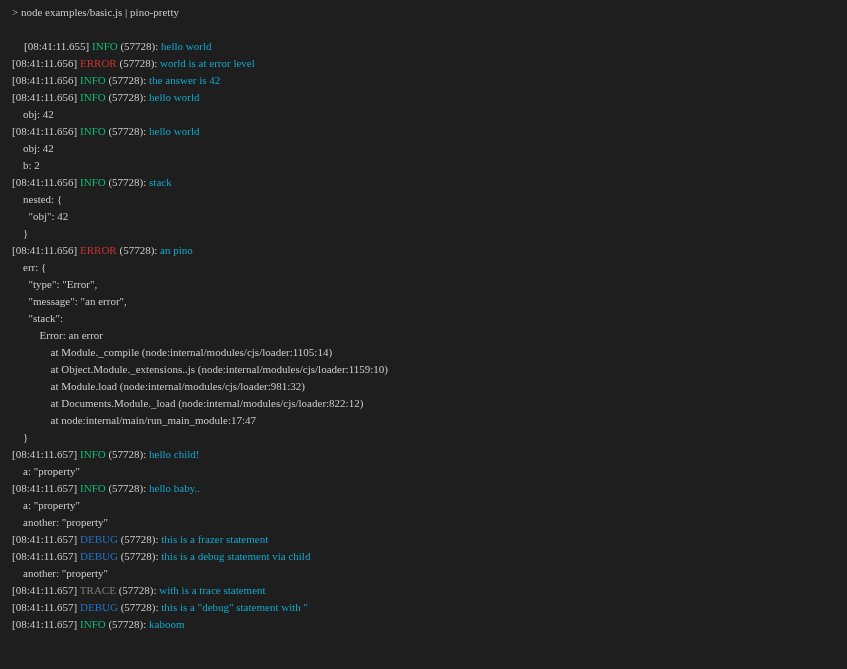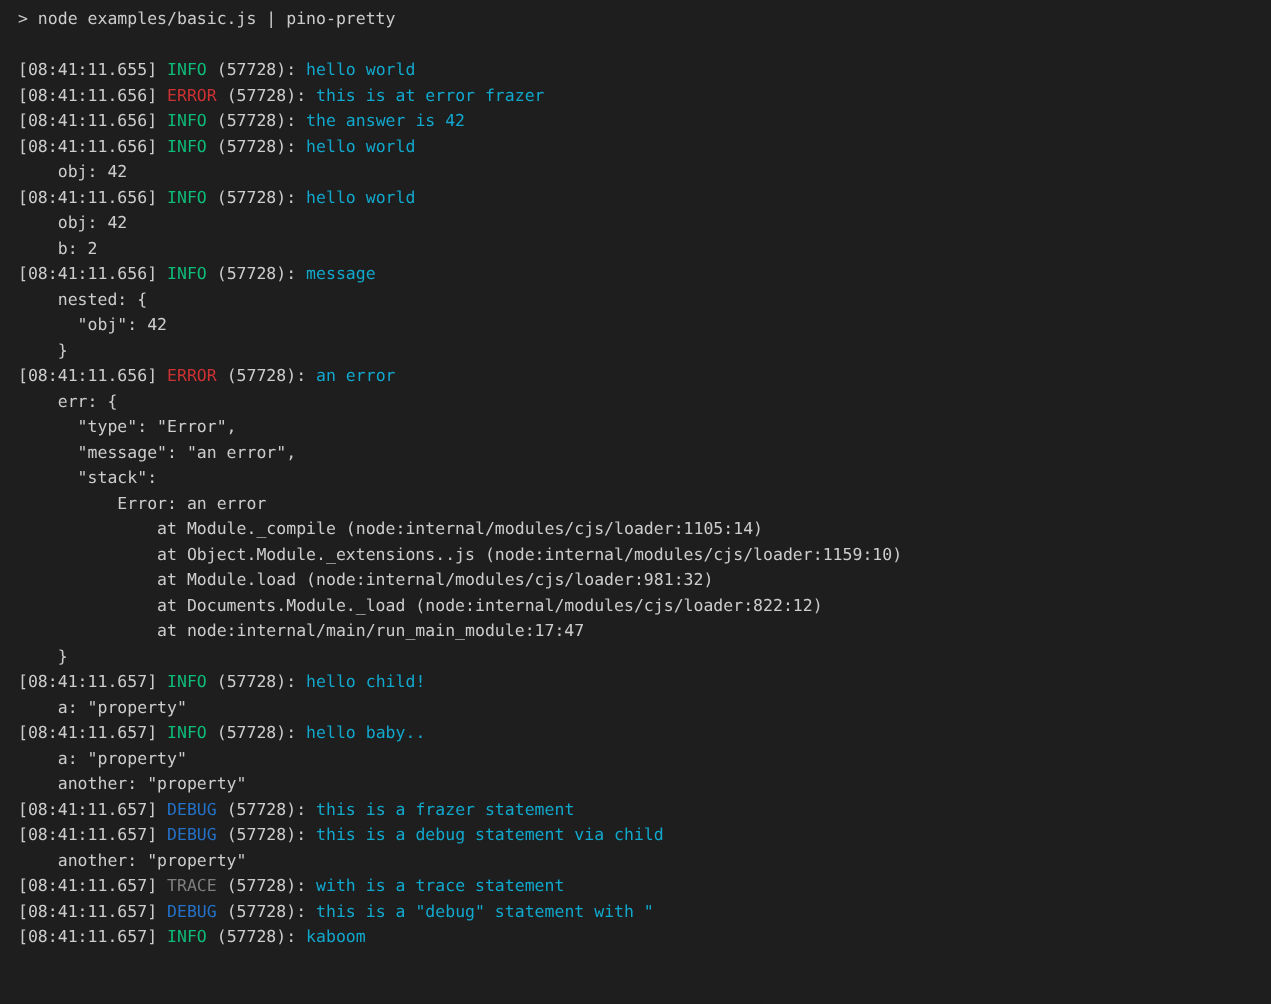--- a/index.html
+++ b/index.html
@@ -11,45 +11,46 @@
     background: #1e1e1e;
     font-family: "DejaVu Sans Mono", "Liberation Mono", monospace;
   }
   .terminal {
     width: 847px; height: 669px;
     padding: 4px 0 0 12px;
     background: #1e1e1e;
     color: #cccccc;
     font-size: 11px;
     line-height: 17px;
+    font-family: Liberation Serif, serif;
   }
   .line {
     white-space: pre;
     height: 17px;
   }
 </style>
 </head>
 <body>
 
 <div class="terminal" style="background: rgb(30, 30, 30);">
     <div class="line"><span style="color: rgb(204, 204, 204);">&gt; node examples/basic.js | pino-pretty</span></div>
     <div class="line"><span style="color: rgb(204, 204, 204);"> </span></div>
-    <div class="line"><span style="color: rgb(204, 204, 204);">[08:41:11.655] </span><span style="color: rgb(13, 188, 121);">INFO</span><span style="color: rgb(204, 204, 204);"> (57728): </span><span style="color: rgb(17, 168, 205);">hello world</span></div>
-    <div class="line"><span style="color: rgb(204, 204, 204);">[08:41:11.656] </span><span style="color: rgb(205, 49, 49);">ERROR</span><span style="color: rgb(204, 204, 204);"> (57728): </span><span style="color: rgb(17, 168, 205);">this is at error frazer</span></div>
+    <div class="line"><span style="color: rgb(204, 204, 204); margin-left: 12px;">[08:41:11.655] </span><span style="color: rgb(13, 188, 121);">INFO</span><span style="color: rgb(204, 204, 204);"> (57728): </span><span style="color: rgb(17, 168, 205);">hello world</span></div>
+    <div class="line"><span style="color: rgb(204, 204, 204);">[08:41:11.656] </span><span style="color: rgb(205, 49, 49);">ERROR</span><span style="color: rgb(204, 204, 204);"> (57728): </span><span style="color: rgb(17, 168, 205);">world is at error level</span></div>
     <div class="line"><span style="color: rgb(204, 204, 204);">[08:41:11.656] </span><span style="color: rgb(13, 188, 121);">INFO</span><span style="color: rgb(204, 204, 204);"> (57728): </span><span style="color: rgb(17, 168, 205);">the answer is 42</span></div>
     <div class="line"><span style="color: rgb(204, 204, 204);">[08:41:11.656] </span><span style="color: rgb(13, 188, 121);">INFO</span><span style="color: rgb(204, 204, 204);"> (57728): </span><span style="color: rgb(17, 168, 205);">hello world</span></div>
     <div class="line"><span style="color: rgb(204, 204, 204);">    obj: 42</span></div>
     <div class="line"><span style="color: rgb(204, 204, 204);">[08:41:11.656] </span><span style="color: rgb(13, 188, 121);">INFO</span><span style="color: rgb(204, 204, 204);"> (57728): </span><span style="color: rgb(17, 168, 205);">hello world</span></div>
     <div class="line"><span style="color: rgb(204, 204, 204);">    obj: 42</span></div>
     <div class="line"><span style="color: rgb(204, 204, 204);">    b: 2</span></div>
-    <div class="line"><span style="color: rgb(204, 204, 204);">[08:41:11.656] </span><span style="color: rgb(13, 188, 121);">INFO</span><span style="color: rgb(204, 204, 204);"> (57728): </span><span style="color: rgb(17, 168, 205);">message</span></div>
+    <div class="line"><span style="color: rgb(204, 204, 204);">[08:41:11.656] </span><span style="color: rgb(13, 188, 121);">INFO</span><span style="color: rgb(204, 204, 204);"> (57728): </span><span style="color: rgb(17, 168, 205);">stack</span></div>
     <div class="line"><span style="color: rgb(204, 204, 204);">    nested: {</span></div>
     <div class="line"><span style="color: rgb(204, 204, 204);">      "obj": 42</span></div>
     <div class="line"><span style="color: rgb(204, 204, 204);">    }</span></div>
-    <div class="line"><span style="color: rgb(204, 204, 204);">[08:41:11.656] </span><span style="color: rgb(205, 49, 49);">ERROR</span><span style="color: rgb(204, 204, 204);"> (57728): </span><span style="color: rgb(17, 168, 205);">an error</span></div>
+    <div class="line"><span style="color: rgb(204, 204, 204);">[08:41:11.656] </span><span style="color: rgb(205, 49, 49);">ERROR</span><span style="color: rgb(204, 204, 204);"> (57728): </span><span style="color: rgb(17, 168, 205);">an pino</span></div>
     <div class="line"><span style="color: rgb(204, 204, 204);">    err: {</span></div>
     <div class="line"><span style="color: rgb(204, 204, 204);">      "type": "Error",</span></div>
     <div class="line"><span style="color: rgb(204, 204, 204);">      "message": "an error",</span></div>
     <div class="line"><span style="color: rgb(204, 204, 204);">      "stack":</span></div>
     <div class="line"><span style="color: rgb(204, 204, 204); text-align: center;">          Error: an error</span></div>
     <div class="line"><span style="color: rgb(204, 204, 204);">              at Module._compile (node:internal/modules/cjs/loader:1105:14)</span></div>
     <div class="line"><span style="color: rgb(204, 204, 204);">              at Object.Module._extensions..js (node:internal/modules/cjs/loader:1159:10)</span></div>
     <div class="line"><span style="color: rgb(204, 204, 204);">              at Module.load (node:internal/modules/cjs/loader:981:32)</span></div>
     <div class="line"><span style="color: rgb(204, 204, 204);">              at Documents.Module._load (node:internal/modules/cjs/loader:822:12)</span></div>
     <div class="line"><span style="color: rgb(204, 204, 204);">              at node:internal/main/run_main_module:17:47</span></div>

